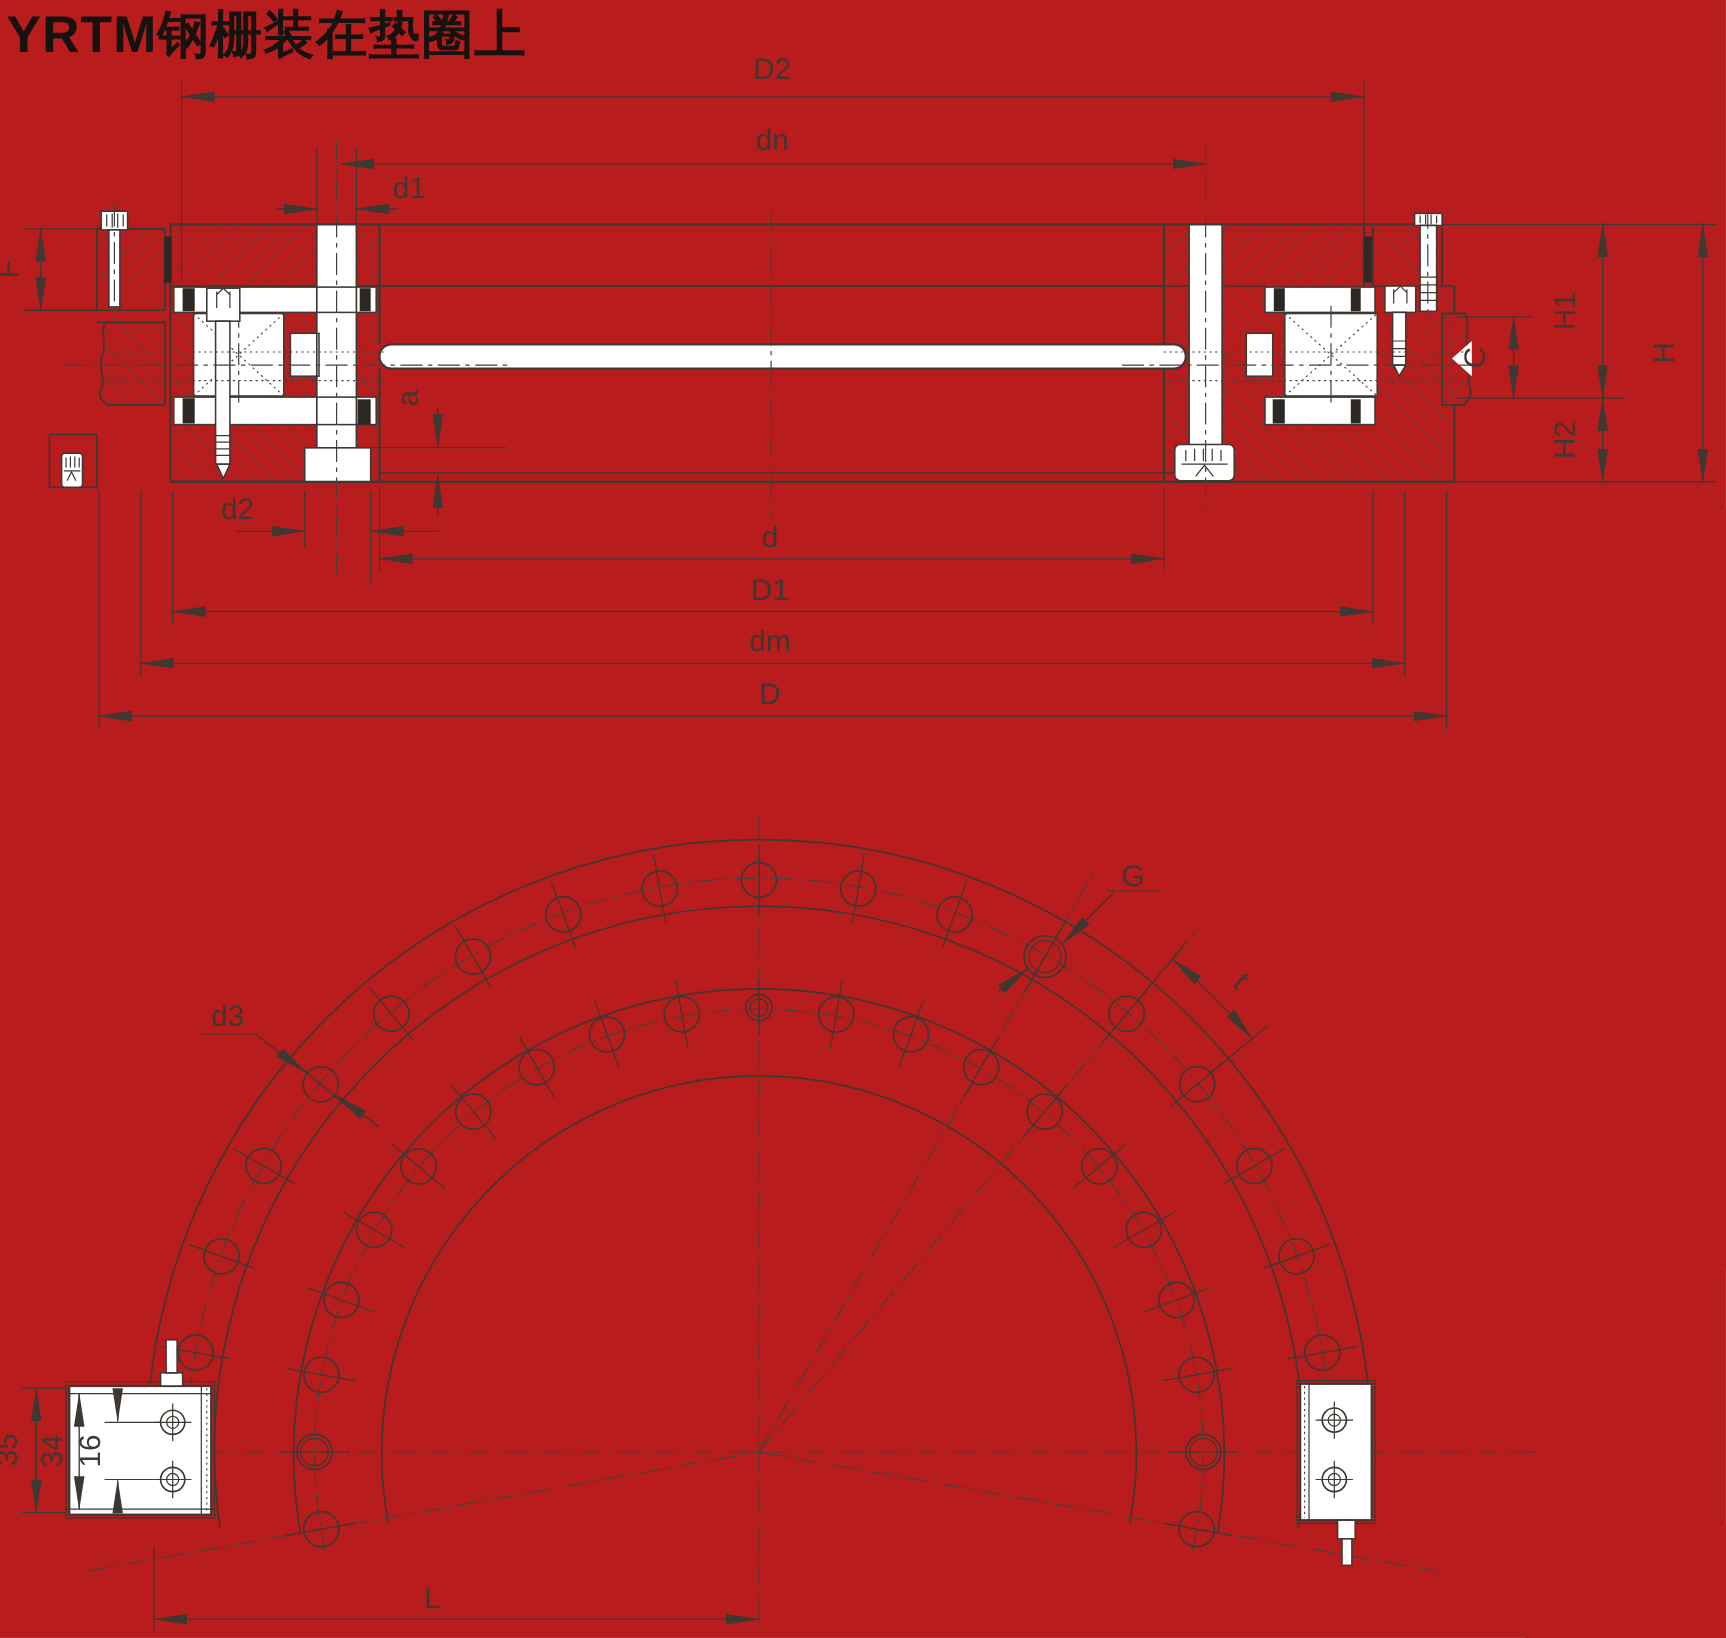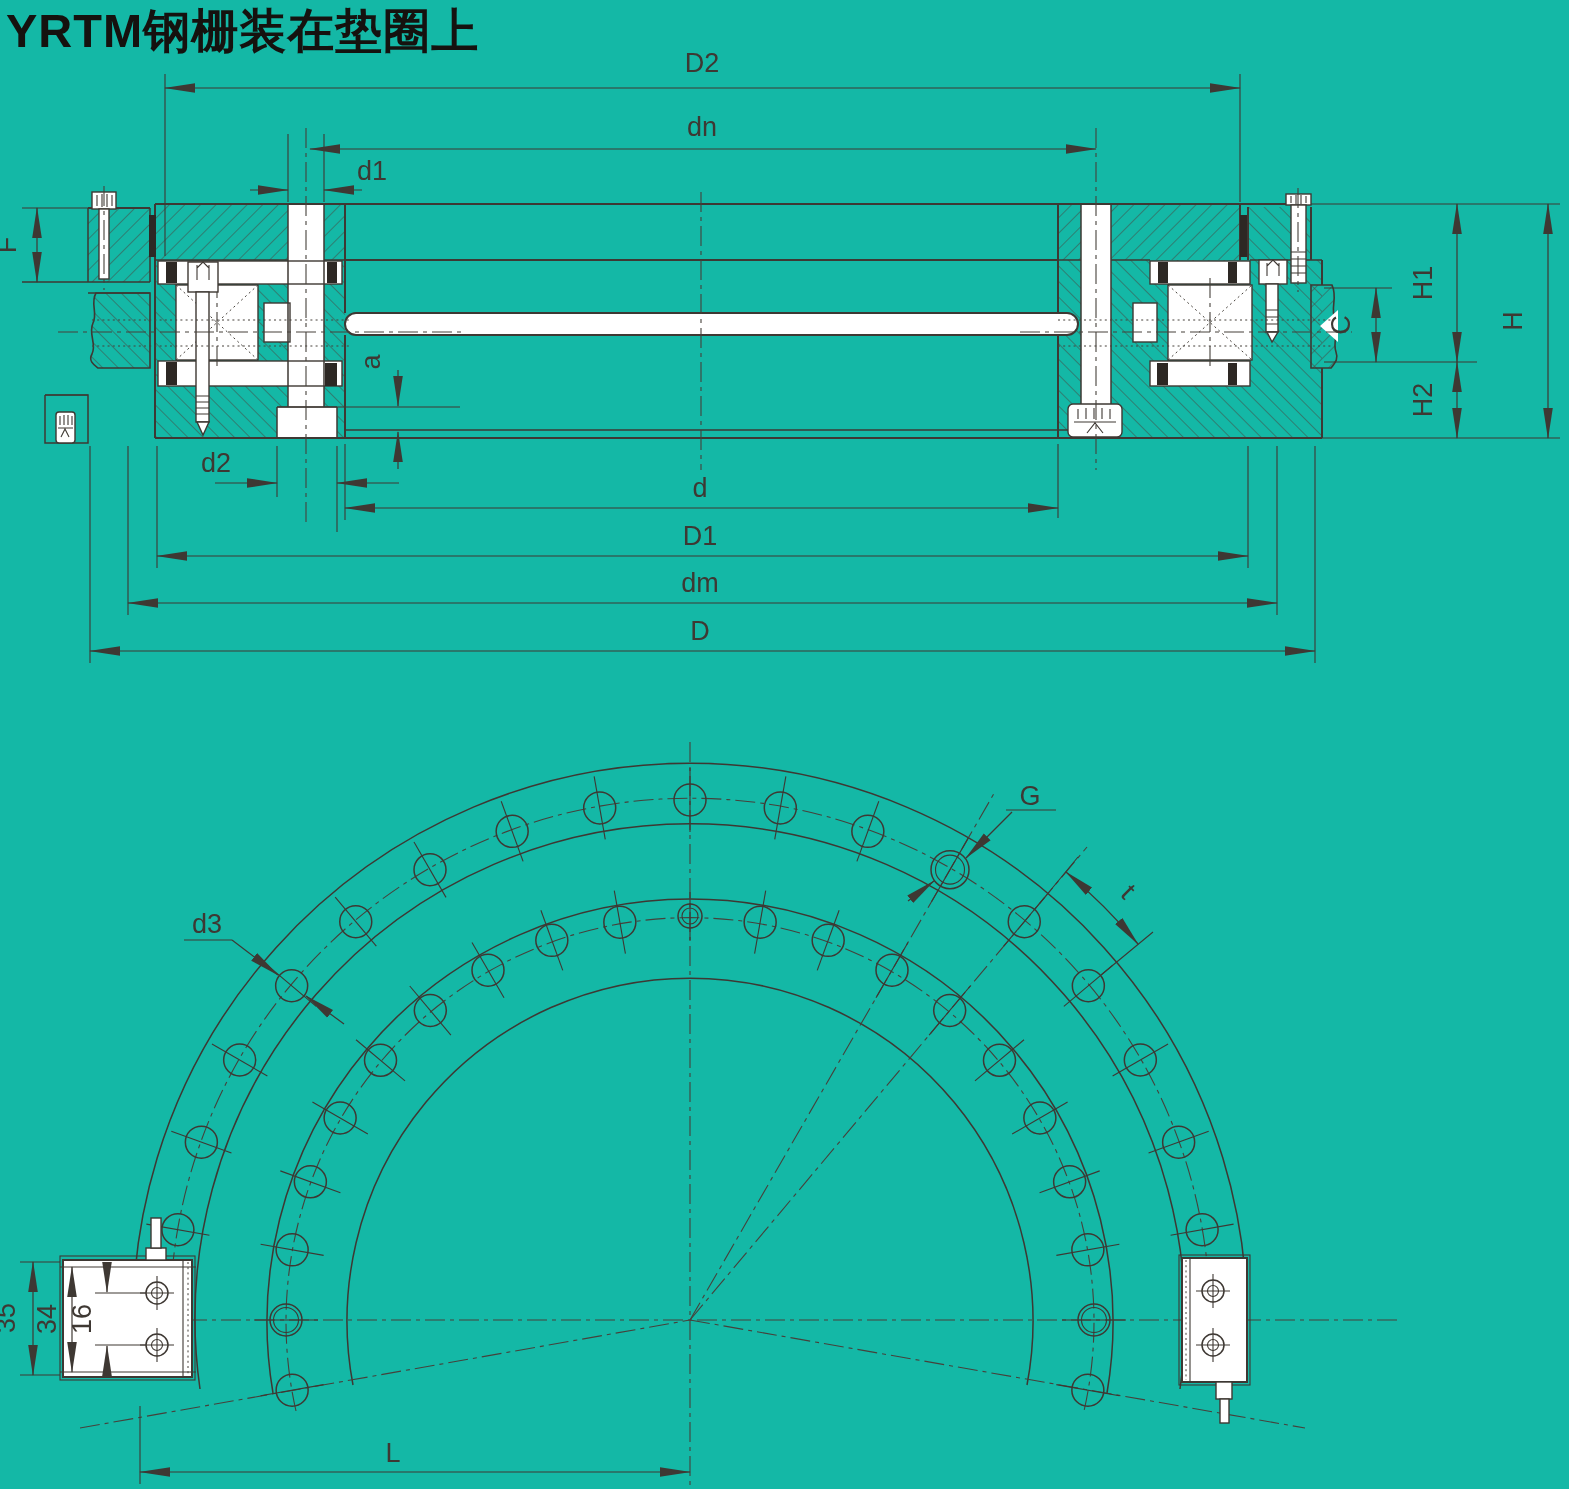--- a/index.html
+++ b/index.html
@@ -1,17 +1,17 @@
 <!DOCTYPE html>
 <html><head>
 <meta charset="utf-8">
 <style>
   html,body{margin:0;padding:0;background:#ffffff;}
   body{font-family:"Liberation Sans", sans-serif;}
-  #stage{width:1569px;height:1489px;position:relative;background:#14b8a6;text-align:center;}
+  #stage{width:1569px;height:1489px;position:relative;background:#b91c1c;text-align:center;}
   svg{display:block;}
   .ln{stroke:#3e3833;stroke-width:2;fill:none;}
   .md{stroke:#3e3833;stroke-width:1.5;fill:none;}
   .thin{stroke:#3e3833;stroke-width:1.1;fill:none;}
   .dim{stroke:#3e3833;stroke-width:1.2;fill:none;}
   .cl{stroke:#46413b;stroke-width:1.1;fill:none;stroke-dasharray:20 5 4 5;}
   .dot{stroke:#46413b;stroke-width:1;fill:none;stroke-dasharray:2 3.2;}
   .wh{fill:#ffffff;stroke:none;}
   .whs{fill:#ffffff;stroke:#3e3833;stroke-width:1.4;}
   .whs2{fill:#ffffff;stroke:#3e3833;stroke-width:2;}

